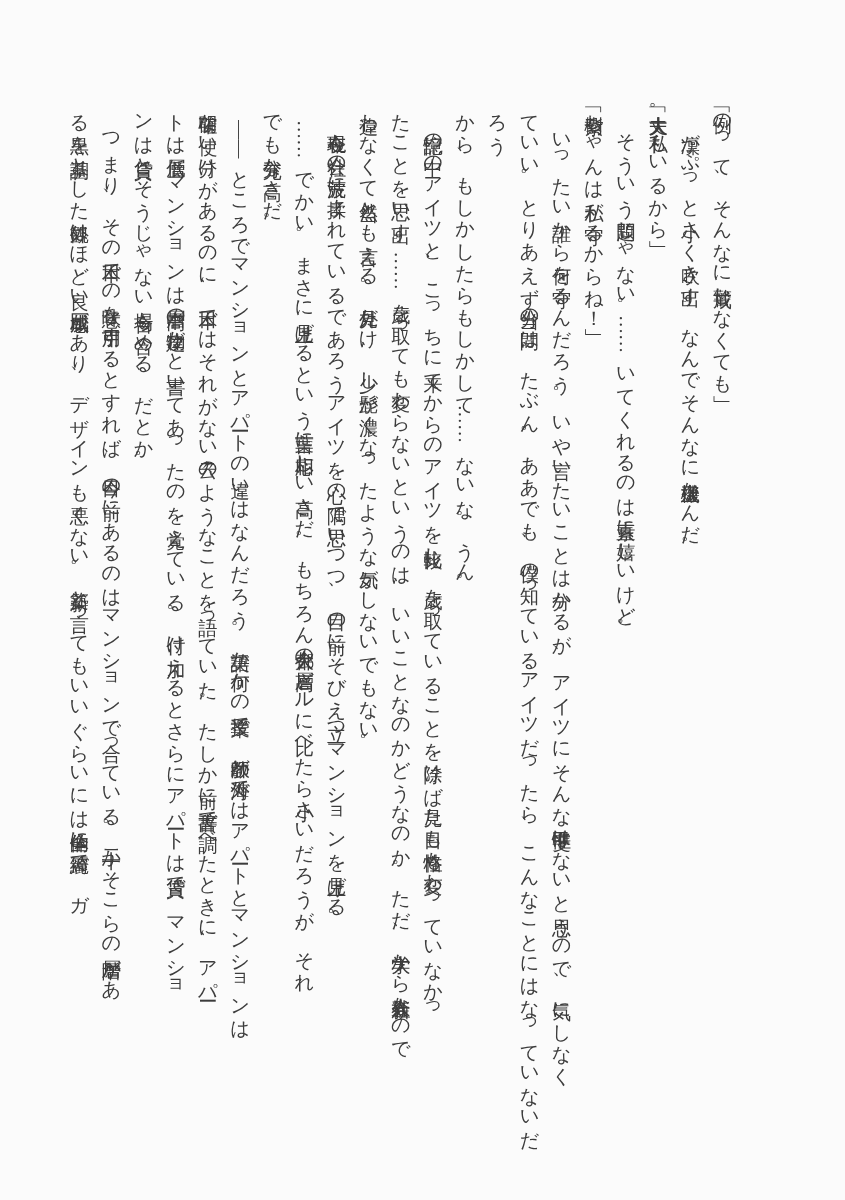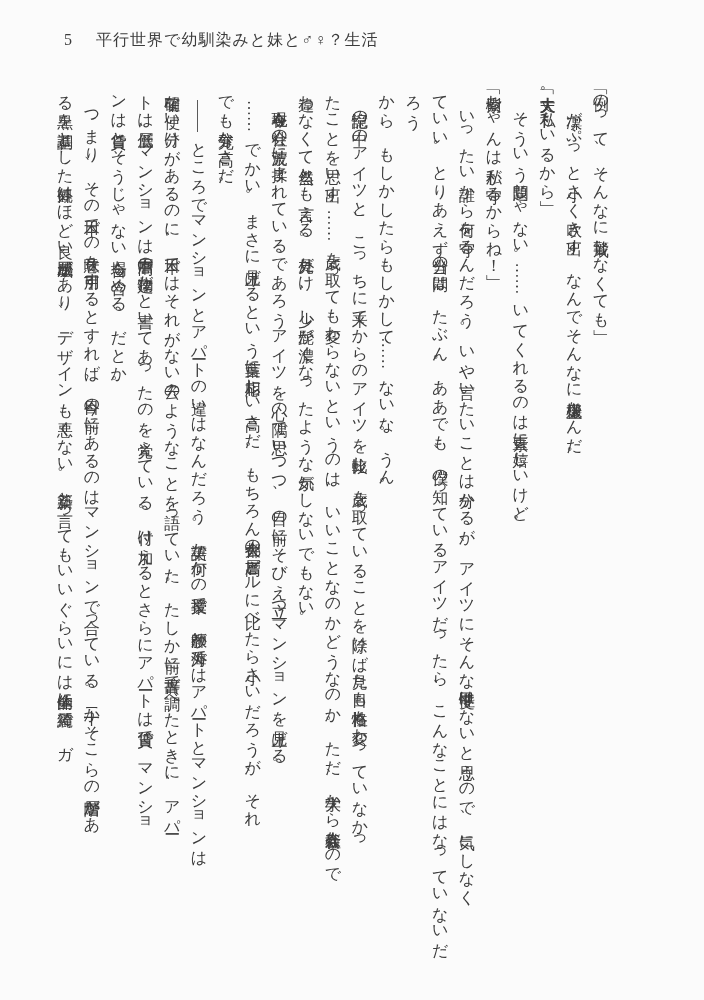--- a/index.html
+++ b/index.html
@@ -46,24 +46,20 @@
   }
   .body-text .line.indent {
     text-indent: 1em;
   }
 </style>
 </head>
 <body>
 
 <div class="page">
 
-  <div class="page-header">
-    <span class="page-number">5</span>
-    <span class="chapter-title">平行世界で幼馴染みと妹と♂♀？生活</span>
-  </div>
 
   <div class="body-text">
       <div class="line">「例のって、そんなに警戒しなくても」</div>
       <div class="line indent">凜がぷっと小さく吹き出す。なんでそんなに上機嫌なんだ。</div>
       <div class="line">「大丈夫。私もいるから」</div>
       <div class="line indent">そういう問題じゃない。……いてくれるのは素直に嬉しいけど。</div>
       <div class="line">「紫樹ちゃんは私が守るからね！」</div>
       <div class="line indent">いったい誰から何を守るんだろう。いや言いたいことは分かるが、アイツにそんな甲斐性はないと思うので、気にしなく</div>
       <div class="line">ていい。とりあえず当分の間は。たぶん。ああでも、僕の知っているアイツだったら、こんなことにはなっていないだろう</div>
       <div class="line">から、もしかしたらもしかして……ないな。うん。</div>

